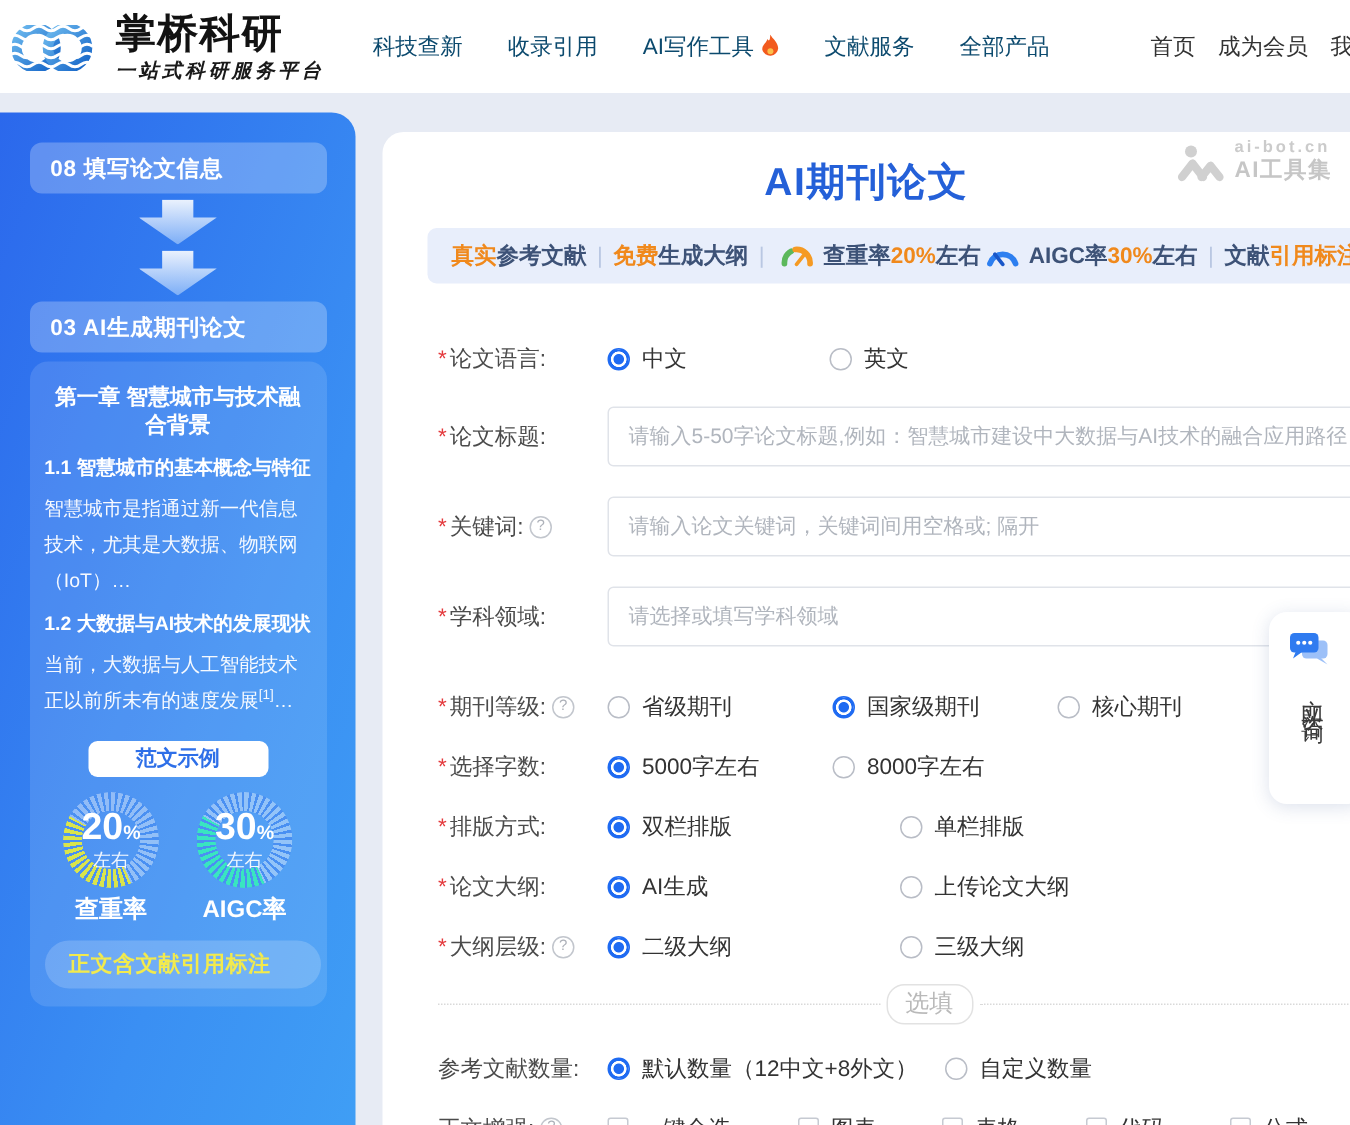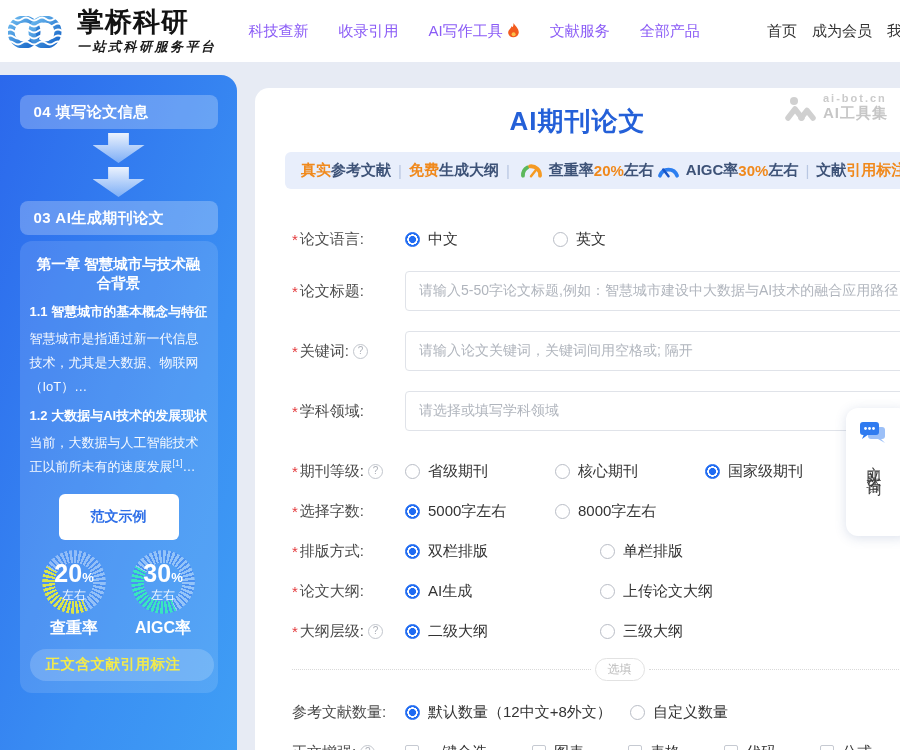--- a/index.html
+++ b/index.html
@@ -7,42 +7,42 @@
   body { position:relative; background:#e7ebf4; font-family:"Liberation Sans", sans-serif; }
 
   
   .header { position:absolute; left:0; top:0; width:900px; height:62px; background:#fff; display:flex; align-items:center; z-index:5; }
   .logo { display:flex; align-items:flex-start; margin-left:8px; }
   .logo-mark { margin-top:4px; }
   .logo-text { margin-left:15px; }
   .logo-title { font-size:27px; font-weight:900; color:#121212; letter-spacing:1px; line-height:30px; }
   .logo-sub { font-size:13px; font-weight:700; font-style:italic; color:#1a1a1a; font-family:"Liberation Serif", serif; letter-spacing:2.5px; margin-top:1px; }
   .header-nav { display:flex; align-items:center; margin-left:32px; gap:30px; }
-  .nav-item { font-size:15px; color:#8b5cf6; cursor:pointer; display:flex; align-items:center; white-space:nowrap; }
+  .nav-item { font-size:15px; color:#0c4a6e; cursor:pointer; display:flex; align-items:center; white-space:nowrap; }
   .fire { margin-left:4px; display:inline-flex; }
   .header-nav-right { position:absolute; right:-17px; top:0; height:62px; display:flex; align-items:center; gap:15px; }
   .nav-right-item { font-size:15px; color:#333; white-space:nowrap; }
 
   
   .sidebar { position:absolute; left:0; top:75px; width:237px; height:675px;
     background:linear-gradient(110deg,#2b68ec 0%, #3a8ff3 65%, #3f9ef5 100%);
     border-top-right-radius:16px; color:#fff; z-index:2; }
   .sb-title { text-align:center; font-size:19px; font-weight:800; margin-top:20px; letter-spacing:1px; }
   .steps { margin-top:20px; }
   .step-card { width:198px; height:34px; margin:0 auto; background:rgba(255,255,255,.25); border-radius:8px;
     display:flex; align-items:center; padding-left:14px; font-size:15px; font-weight:700; letter-spacing:.5px; }
   .arrow-down { width:52px; height:30px; margin:4px auto 4px;
     background:linear-gradient(180deg, rgba(255,255,255,.9), rgba(214,235,255,.45));
     clip-path:polygon(30% 0, 70% 0, 70% 40%, 100% 40%, 50% 100%, 0 40%, 30% 40%); }
   .sb-panel { width:198px; margin:6px auto 0; background:rgba(255,255,255,.12); border-radius:12px; padding:10px 10px 12px; }
   .chap-title { font-size:14.5px; font-weight:800; text-align:center; margin:4px 0 10px; }
   .sec-title { font-size:13px; font-weight:800; margin:8px 0 6px; }
   .sb-para { font-size:13px; line-height:1.85; color:rgba(255,255,255,.95); }
   .sb-para sup { font-size:9px; }
-  .sample-btn { display:block; width:120px; height:46px; margin:14px auto 10px; background:#fff; color:#2e6fe8;
+  .sample-btn { display:block; width:120px; height:24px; margin:14px auto 10px; background:#fff; color:#2e6fe8;
     border:none; border-radius:6px; font-size:14px; font-weight:600; cursor:pointer; font-family:"Liberation Sans",sans-serif; }
   .gauges { display:flex; justify-content:space-around; margin-top:8px; }
   .gauge { width:86px; text-align:center; }
   .gauge-dial { position:relative; width:64px; height:64px; margin:0 auto; }
   .gauge-ring { position:absolute; inset:0; border-radius:50%;
     background:
       repeating-conic-gradient(from 0deg, rgba(0,0,0,0) 0deg 5.5deg, #4a90f2 5.5deg 9deg),
       conic-gradient(from 155deg, var(--accent) 0deg 145deg, rgba(255,255,255,.38) 145deg 360deg);
     -webkit-mask:radial-gradient(closest-side, transparent 60%, #000 61%);
     mask:radial-gradient(closest-side, transparent 60%, #000 61%); }
@@ -85,21 +85,21 @@
   .lay-three .opt { width:150px; }
   .lay-ref .opt:first-child { width:225px; }
   .lay-check .opt { width:96px; }
   .lay-check .opt:first-child { width:127px; }
   .radio { width:15px; height:15px; flex:none; border-radius:50%; border:1px solid #b9bdc6; background:#fff; margin-right:8px; }
   .radio.sel { border:1px solid #1f6bf2;
     background:radial-gradient(circle, #1f6bf2 0 3.2px, #fff 3.8px 5px, #1f6bf2 5.4px 8px); }
   .checkbox { width:14px; height:14px; flex:none; border:1px solid #c6cad2; border-radius:2px; background:#fff; margin-right:8px; }
   .divider-row { display:flex; align-items:center; height:22px; margin:7px 0 12px; width:655px; }
   .divider-row .line { flex:1; border-top:1px dotted #d9d9d9; }
-  .divider-pill { border:1px solid #e2e2e2; border-radius:12px; padding:2px 12px; font-size:12px; color:#b9b9b9; background:#fff; margin:0 4px; }
+  .divider-pill { border:1px solid #e2e2e2; border-radius:12px; padding:2px 12px; font-size:16px; color:#b9b9b9; background:#fff; margin:0 4px; }
 
   
   .consult { position:absolute; right:-10px; top:408px; width:64px; height:128px; background:#fff; border-radius:12px;
     box-shadow:0 2px 12px rgba(60,90,150,.18); z-index:6; display:flex; flex-direction:column; align-items:flex-start;
     padding:12px 0 0 12px; cursor:pointer; }
   .consult-label { writing-mode:vertical-rl; text-orientation:upright; font-size:15px; color:#3a3a3a; letter-spacing:5px; margin:8px 0 0 6px; }
 </style>
 </head>
 <body>
 
@@ -157,21 +157,21 @@
     </div>
   <div class="header-nav-right">
       <div class="nav-right-item">首页</div>
       <div class="nav-right-item">成为会员</div>
       <div class="nav-right-item">我的</div>
     </div>
 </div>
 
 <div class="sidebar">
   <div class="steps">
-      <div class="step-card">04 填写论文信息</div>
+      <div class="step-card">08 填写论文信息</div>
       <div class="arrow-down"></div>
       <div class="arrow-down"></div>
       <div class="step-card">03 AI生成期刊论文</div>
     </div>
   <div class="sb-panel">
     <div class="chap-title">第一章 智慧城市与技术融合背景</div>
     <div class="sec-title">1.1 智慧城市的基本概念与特征</div>
     <div class="sb-para">智慧城市是指通过新一代信息技术，尤其是大数据、物联网（IoT）…</div>
     <div class="sec-title">1.2 大数据与AI技术的发展现状</div>
     <div class="sb-para"><span>当前，大数据与人工智能技术正以前所未有的速度发展</span><sup>[1]</sup><span>…</span></div>
@@ -297,26 +297,26 @@
           <span class="star">*</span>
           <span>期刊等级:</span>
           <span class="help">?</span>
         </div>
         <div class="opts lay-three">
           <label class="opt">
             <span class="radio"></span>
             <span>省级期刊</span>
           </label>
           <label class="opt">
+            <span class="radio sel"></span>
+            <span>国家级期刊</span>
+          </label>
+          <label class="opt">
             <span class="radio"></span>
             <span>核心期刊</span>
-          </label>
-          <label class="opt">
-            <span class="radio sel"></span>
-            <span>国家级期刊</span>
           </label>
         </div>
       </div>
       <div class="form-row kind-radio">
         <div class="flabel">
           <span class="star">*</span>
           <span>选择字数:</span>
         </div>
         <div class="opts lay-three">
           <label class="opt">

